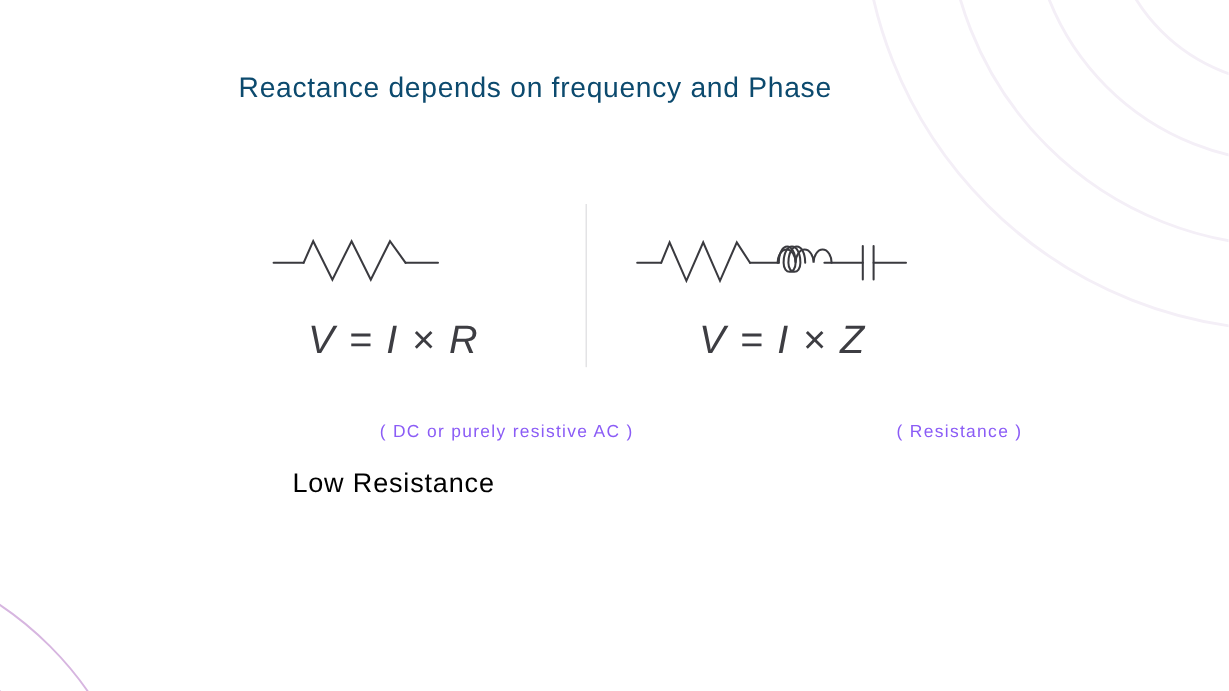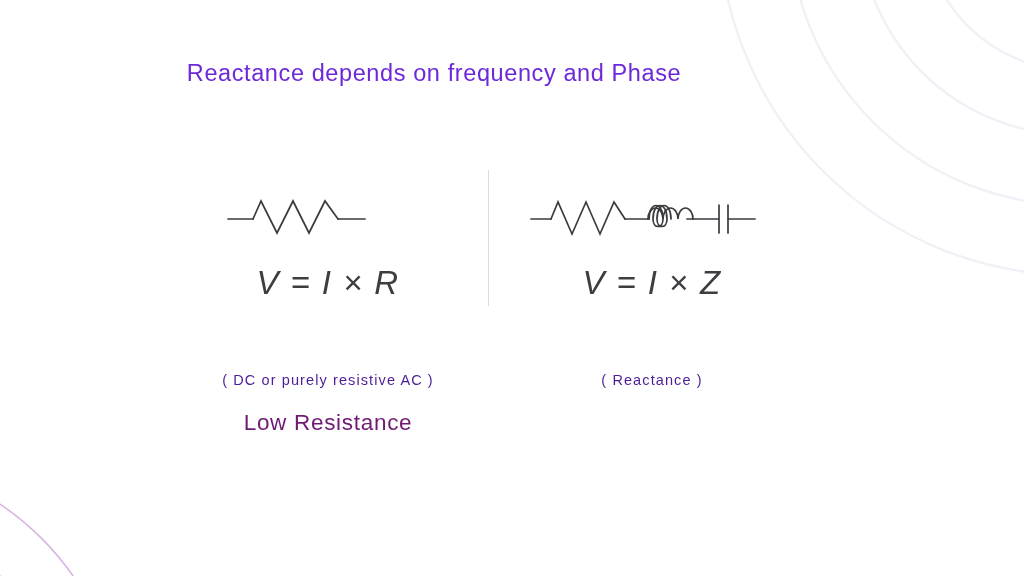--- a/index.html
+++ b/index.html
@@ -37,22 +37,23 @@
 
   
   #title {
     position: absolute;
     top: 60px;
     left: 0;
     width: 868px;
     text-align: center;
     font-size: 23.5px;
     letter-spacing: 0.6px;
-    color: #6d28d9;
+    color: #0c4a6e;
     font-weight: 400;
+    padding-left: 12px;
   }
 
   
   #divider {
     position: absolute;
     left: 488px;
     top: 170px;
     width: 1px;
     height: 136px;
     background: #dcdcdf;
@@ -80,31 +81,32 @@
     margin-top: 14px;
     font-size: 33px;
     font-style: italic;
     color: #3d3d42;
     letter-spacing: 1.4px;
     font-weight: 400;
     white-space: pre;
   }
 
   .subnote {
-    margin-top: 70px;
+    margin-top: 50px;
     font-size: 14.5px;
-    color: #4c1d95;
+    color: #8b5cf6;
     letter-spacing: 1.1px;
     white-space: pre;
+    text-align: right;
   }
 
   .caption {
     margin-top: 22px;
     font-size: 22.5px;
-    color: #701a75;
+    color: #000000;
     letter-spacing: 0.7px;
     font-weight: 400;
     white-space: pre;
   }
 </style>
 </head>
 <body>
 
 <div id="slide">
 
@@ -180,17 +182,17 @@
         </g>
 
         <g fill="none" stroke="#3a3a3f" stroke-width="1.7" stroke-linecap="round">
           <path d="M 122 30 a 7.5 11 0 1 1 15 0 a 7.5 11 0 1 1 15 0 a 7.5 11 0 1 1 15 0" transform="translate(-1,0)"></path>
         </g>
       </svg>
     </div>
 
     <div class="formula">V = I × Z</div>
 
-    <div class="subnote">( Reactance )</div>
+    <div class="subnote">( Resistance )</div>
 
   </div>
 
 </div>
 
 </body></html>

